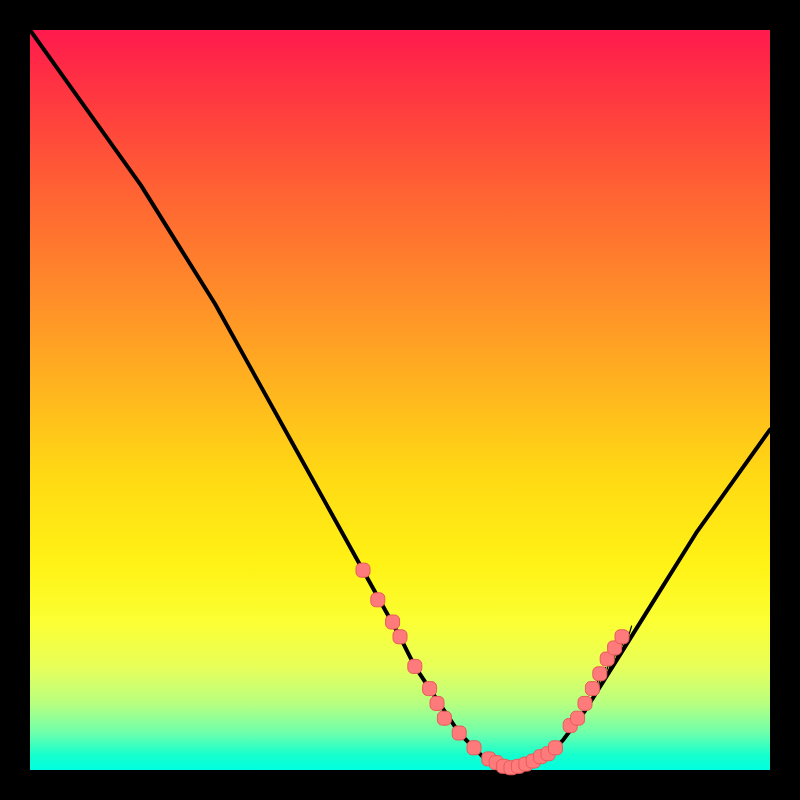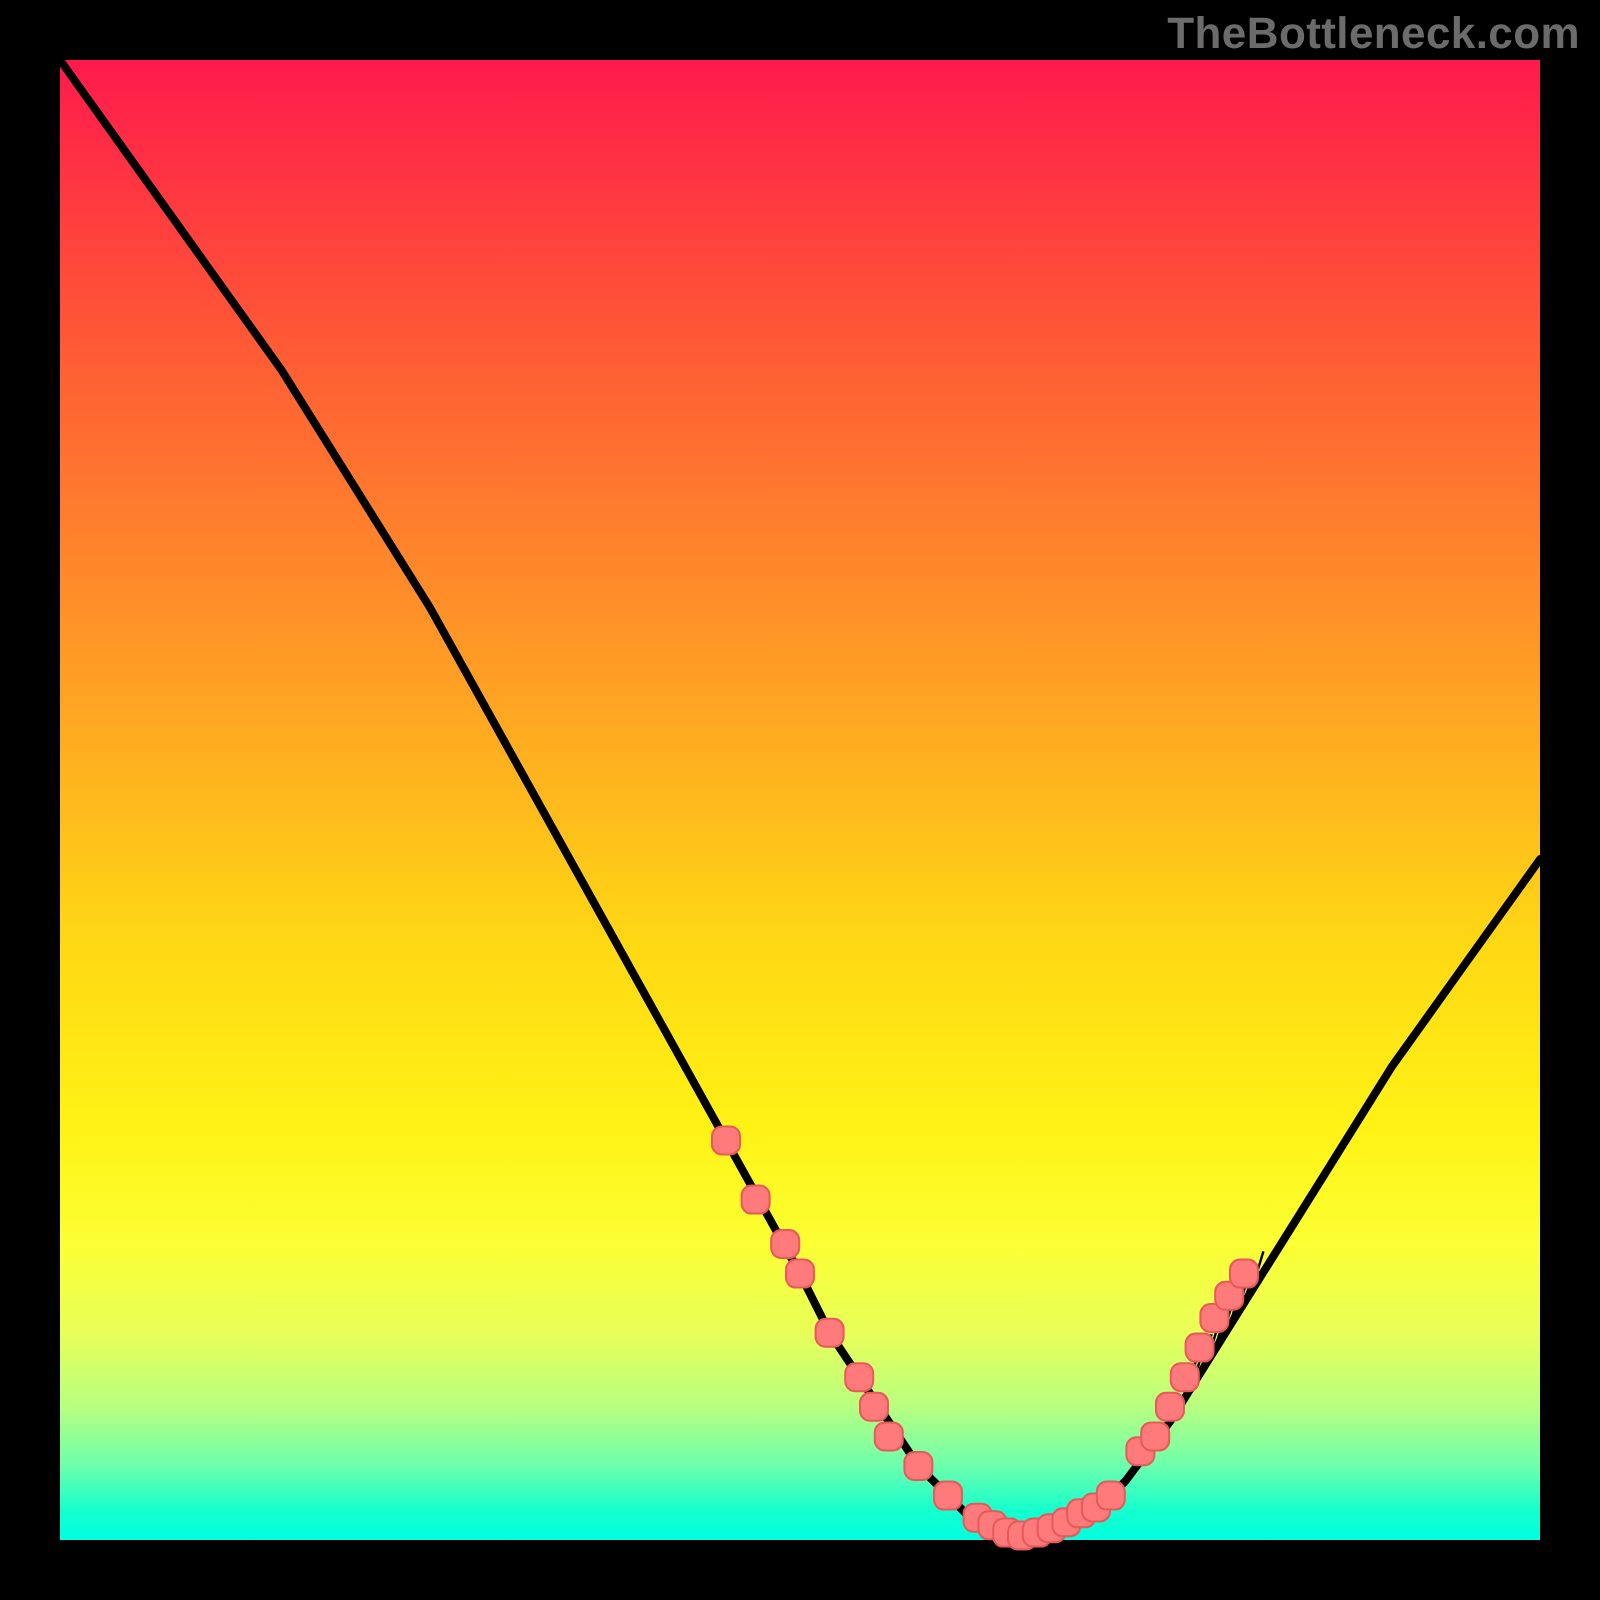--- a/index.html
+++ b/index.html
@@ -54,21 +54,20 @@
     position: absolute;
     top: 0;
     left: 0;
   }
 </style>
 </head>
 <body>
 
 <div class="frame">
   <div class="plot-area"></div>
-  <div class="watermark">TheBottleneck.com</div>
   <svg class="overlay" width="800" height="800" viewBox="0 0 800 800">
     <g id="curve-group">
         <path d="M30.00 30.00 L67.00 81.80 L104.00 133.60 L141.00 185.40 L178.00 244.60 L215.00 303.80 L252.00 370.40 L289.00 437.00 L326.00 503.60 L363.00 570.20 L400.00 636.80 L414.80 666.40 L429.60 688.60 L444.40 710.80 L459.20 733.00 L474.00 747.80 L488.80 762.60 L503.60 770.00 L518.40 770.00 L533.20 762.60 L548.00 755.20 L562.80 740.40 L585.00 710.80 L622.00 651.60 L659.00 592.40 L696.00 533.20 L733.00 481.40 L770.00 429.60 " fill="none" stroke="#000000" stroke-width="4" stroke-linecap="round" stroke-linejoin="round"></path>
         <g>
           <line x1="592.40" y1="698.96" x2="598.40" y2="678.96" stroke="#000000" stroke-width="1.2"></line>
           <line x1="596.10" y1="693.04" x2="602.10" y2="673.04" stroke="#000000" stroke-width="1.2"></line>
           <line x1="599.80" y1="687.12" x2="605.80" y2="667.12" stroke="#000000" stroke-width="1.2"></line>
           <line x1="603.50" y1="681.20" x2="609.50" y2="661.20" stroke="#000000" stroke-width="1.2"></line>
           <line x1="607.20" y1="675.28" x2="613.20" y2="655.28" stroke="#000000" stroke-width="1.2"></line>
           <line x1="610.90" y1="669.36" x2="616.90" y2="649.36" stroke="#000000" stroke-width="1.2"></line>

